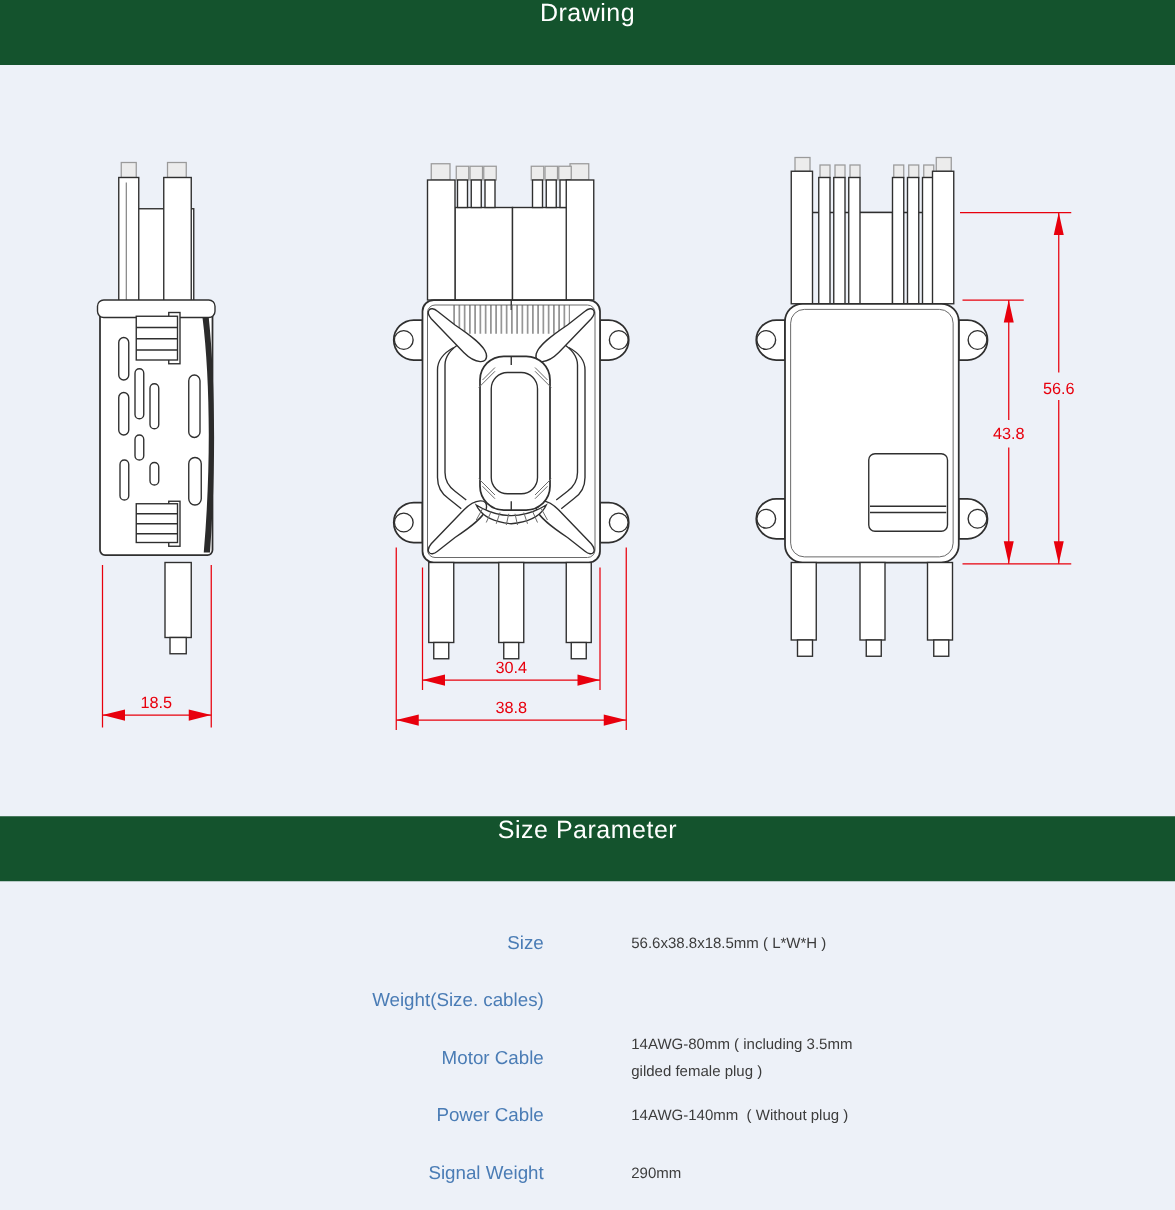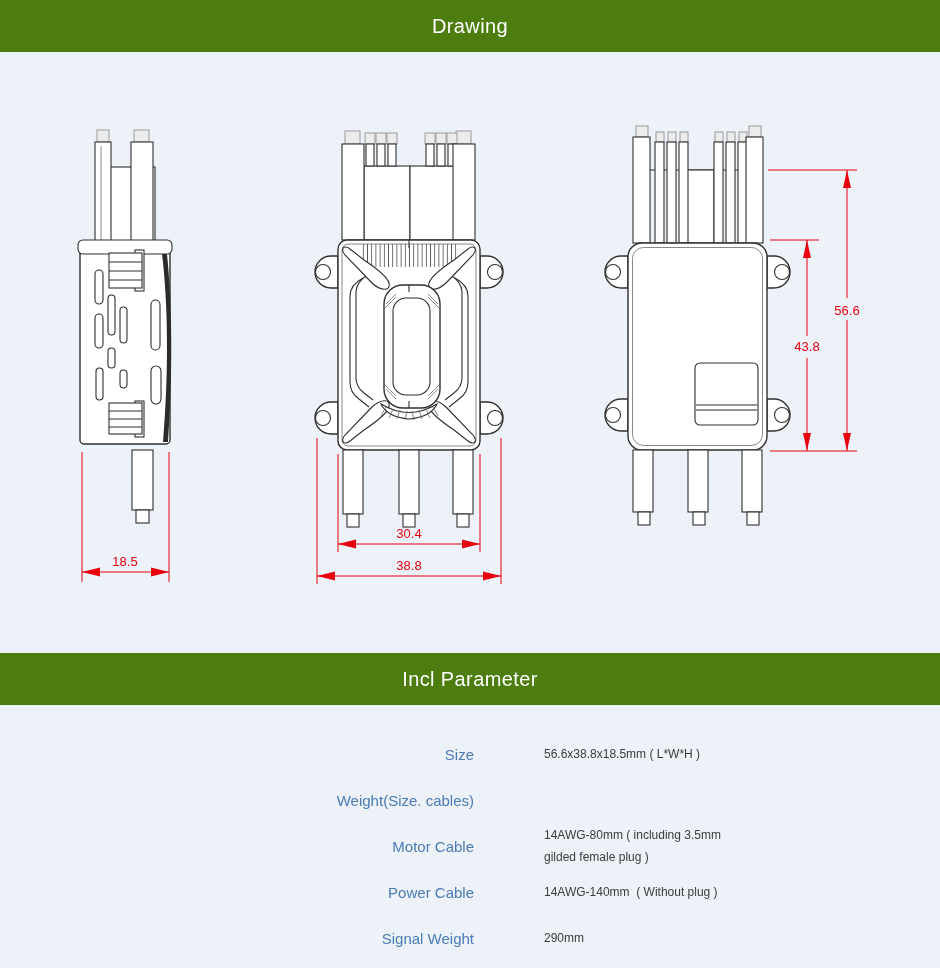--- a/index.html
+++ b/index.html
@@ -3,30 +3,30 @@
 <meta charset="utf-8">
 <style>
   html,body{margin:0;padding:0;}
   body{
     width:940px;height:968px;
     background:#edf1f8;
     font-family:"Liberation Sans",sans-serif;
     overflow:hidden;
   }
   .banner{
-    height:52px;background:#4d7c0f;
-    display:flex;align-items:center;justify-content:center;
+    height:52px;background:#14532d;
+    display:flex;justify-content:center;
   }
   .banner .banner-title{
     color:#ffffff;font-size:20px;font-weight:400;letter-spacing:.4px;
   }
   .draw-wrap{height:601px;position:relative;}
   .draw-wrap svg{display:block;}
   .params{padding-top:26px;}
-  .prow{display:flex;align-items:center;min-height:46px;padding-left:39px;}
+  .prow{display:flex;align-items:center;min-height:46px;}
   .plabel{
     width:435px;text-align:right;color:#4a7cb5;font-size:15px;flex-shrink:0;
   }
   .pvalue{
     margin-left:70px;width:330px;color:#3c3c3c;font-size:12px;
     line-height:22px;white-space:pre-wrap;
   }
   
   .o  {fill:#ffffff;stroke:#2f2f2f;stroke-width:1.4;}
   .o2 {fill:#ffffff;stroke:#2f2f2f;stroke-width:1.1;}
@@ -241,21 +241,21 @@
     <line class="rl" x1="847" y1="118" x2="847" y2="246"></line>
     <line class="rl" x1="847" y1="268" x2="847" y2="399"></line>
     <polygon class="ra" points="847,118 843,136 851,136"></polygon>
     <polygon class="ra" points="847,399 843,381 851,381"></polygon>
     <text class="rt" x="847" y="263" text-anchor="middle">56.6</text>
   </g>
 </svg>
 </div>
 
 <div class="banner">
-  <span class="banner-title">Incl Parameter</span>
+  <span class="banner-title">Size Parameter</span>
 </div>
 
 <div class="params">
   <div class="prow">
     <div class="plabel">Size</div>
     <div class="pvalue">56.6x38.8x18.5mm ( L*W*H )</div>
   </div>
   <div class="prow">
     <div class="plabel">Weight(Size. cables)</div>
   </div>

